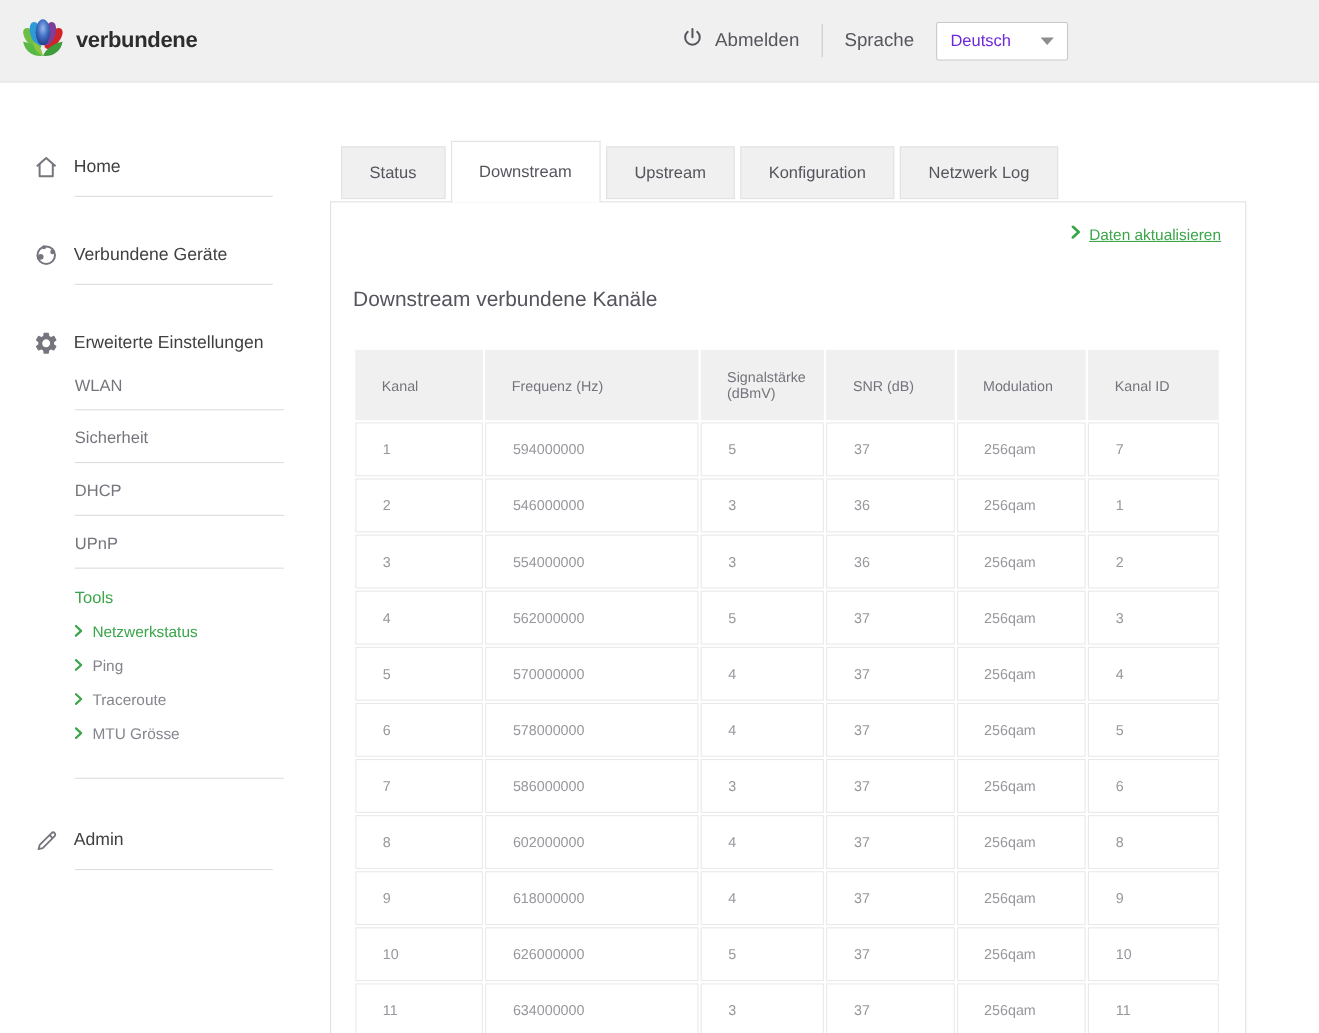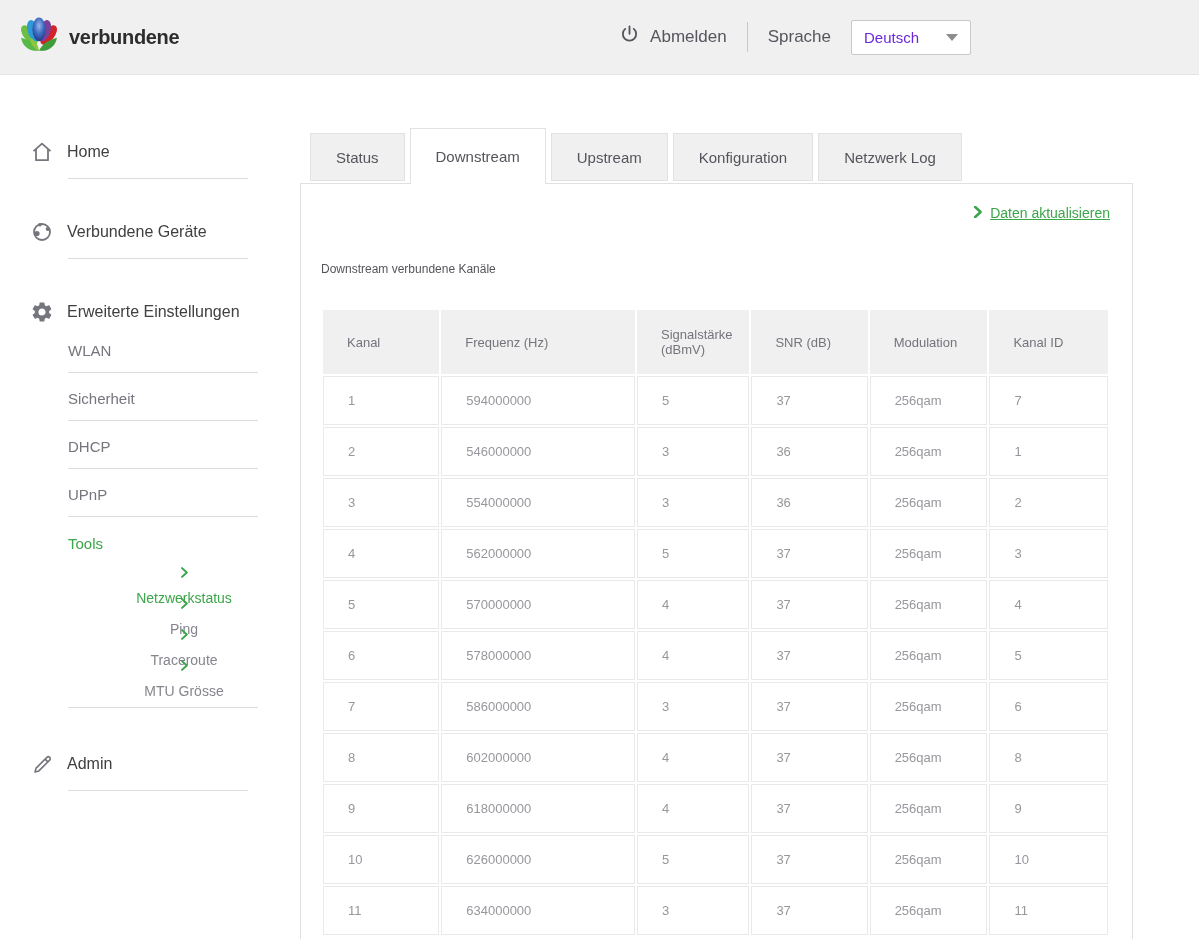--- a/index.html
+++ b/index.html
@@ -30,38 +30,38 @@
   .side-item .side-icon { width:24px; height:24px; display:flex; align-items:center;
     justify-content:center; flex:0 0 auto; }
   .side-divider { border:none; border-top:1px solid #dcdcdc; margin:13px 0 0 38px; width:180px; }
   .mt40 { margin-top:40px; }
   .sub-list { margin-left:38px; }
   .sub-item { font-size:15px; color:#75757d; margin-top:17px; cursor:pointer; height:20px; }
   .sub-divider { border:none; border-top:1px solid #dcdcdc; margin-top:10px; width:190px; }
   .tools-label { font-size:15px; margin-top:18px; cursor:pointer; }
   .green { color:#3ba54a; }
   .tool-item { display:flex; align-items:center; gap:9px; margin-top:13px;
-    font-size:14px; color:#85858d; cursor:pointer; height:18px;flex-direction:column; }
+    font-size:14px; color:#85858d; cursor:pointer; height:18px; }
   .tool-item.active .tool-label { color:#3ba54a; }
 
   
   .main { width:899px; }
   .tabs { display:flex; align-items:flex-end; gap:5px; margin:53px 0 0 10px;
     position:relative; z-index:2; }
   .tab { background:#f0f0f0; border:1px solid #e2e2e2; height:48px; padding:4px 25px;
     display:flex; align-items:center; font-size:15px; color:#54545c; cursor:pointer;
     margin-bottom:2px; white-space:nowrap; }
   .tab.active { background:#fff; height:56px; margin-bottom:-1px; border-bottom:none; }
 
   .panel { width:833px; border:1px solid #e0e0e0; border-bottom:none; background:#fff;
     position:relative; z-index:1; min-height:770px; padding:18px 22px 0 20px; }
   .refresh-row { display:flex; justify-content:flex-end; height:22px; }
   .refresh-link { display:flex; align-items:center; gap:8px; cursor:pointer; }
   .refresh-link .link-text { color:#3ba54a; font-size:14px; text-decoration:underline; }
-  .page-heading { font-size:12px; font-weight:400; color:#54545c; margin-top:38px; }
+  .page-heading { font-size:19px; font-weight:400; color:#54545c; margin-top:38px; }
 
   
   table.channels { width:100%; margin-top:32px; border-collapse:separate;
     border-spacing:2px; table-layout:fixed; }
   .channels th { background:#f0f0f0; color:#74747c; font-weight:400; font-size:13px;
     text-align:left; padding:8px 8px 8px 24px; height:64px; vertical-align:middle; }
   .channels td { background:#fff; border:1px solid #e9e9e9; color:#97979d; font-size:13px;
     padding:0 8px 0 24px; height:49px; vertical-align:middle; }
 </style>
 </head>

